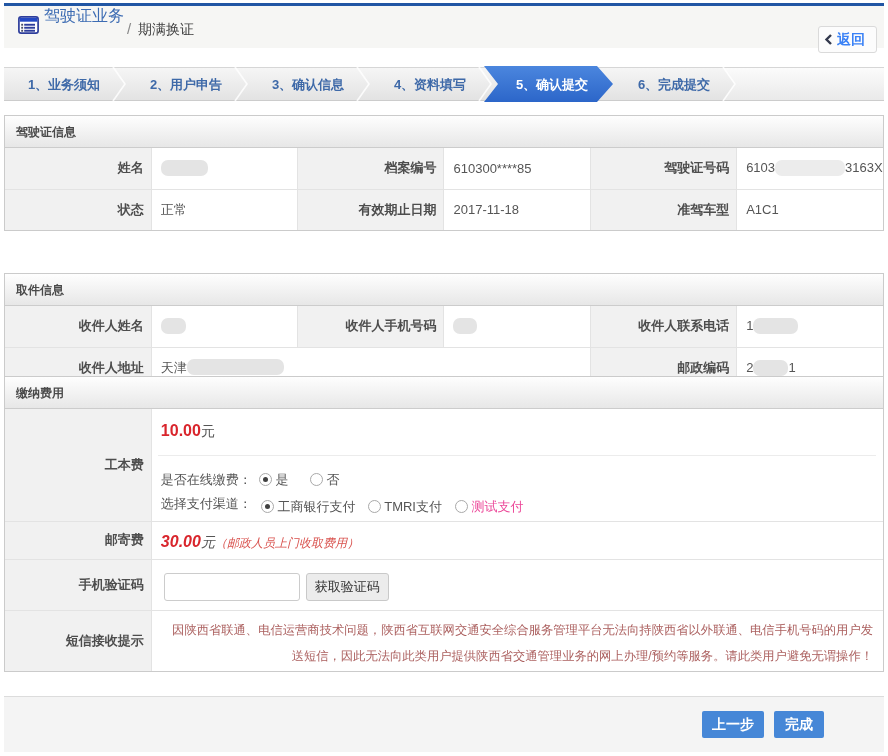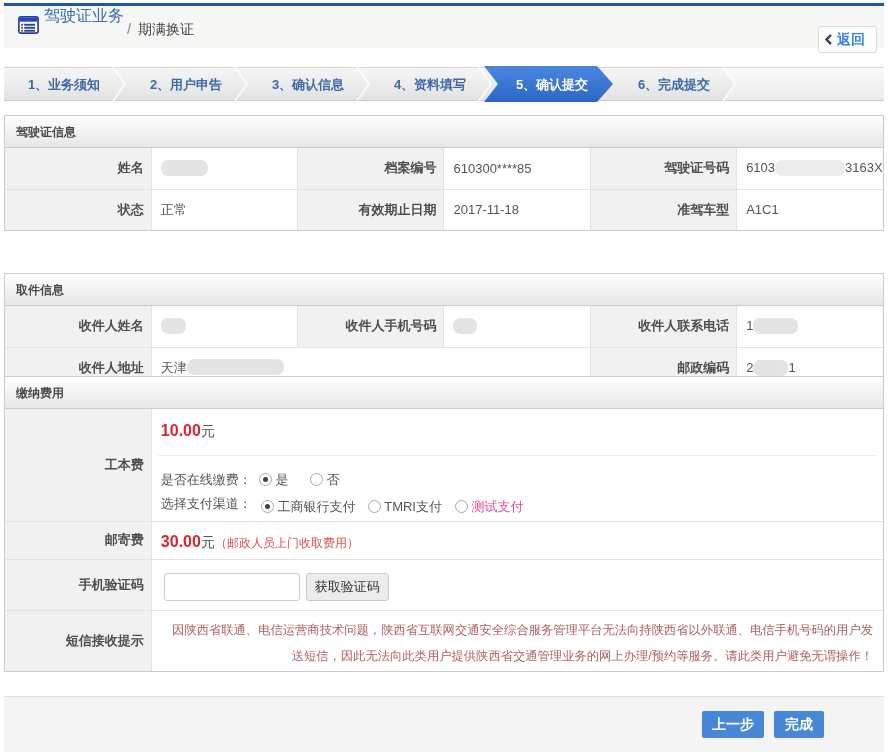--- a/index.html
+++ b/index.html
@@ -169,21 +169,21 @@
           <div style="position:absolute; left:107px; top:62px; font-size:13px; color:#555;"><span class="radio on"></span> 是</div>
           <div style="position:absolute; left:158px; top:62px; font-size:13px; color:#555;"><span class="radio"></span> 否</div>
           <div style="position:absolute; left:9px; top:86px; font-size:13px; color:#555;">选择支付渠道：</div>
           <div style="position:absolute; left:109px; top:89px; font-size:13px; color:#555;"><span class="radio on"></span> 工商银行支付</div>
           <div style="position:absolute; left:216px; top:89px; font-size:13px; color:#555;"><span class="radio"></span> TMRI支付</div>
           <div style="position:absolute; left:303px; top:89px; font-size:13px; color:#ec4899;"><span class="radio"></span> 测试支付</div>
         </td>
       </tr>
       <tr>
         <td class="l" style="height:38px;">邮寄费</td>
-        <td colspan="5" style="height:38px;"><span style="position:relative; top:2px; display:inline-block;"><span class="red-big">30.00</span><span style="font-size:14px;color:#555;">元</span><span class="red-note">（邮政人员上门收取费用）</span></span></td>
+        <td colspan="5" style="height:38px;font-style:italic;"><span style="position:relative; top:2px; display:inline-block;"><span class="red-big">30.00</span><span style="font-size:14px;color:#555;">元</span><span class="red-note">（邮政人员上门收取费用）</span></span></td>
       </tr>
       <tr>
         <td class="l" style="height:51px;padding-left:40px;">手机验证码</td>
         <td colspan="5" style="height:51px; padding:0; position:relative;">
           <div class="ipt"></div>
           <div class="vbtn">获取验证码</div>
         </td>
       </tr>
       <tr>
         <td class="l" style="height:61px;">短信接收提示</td>

